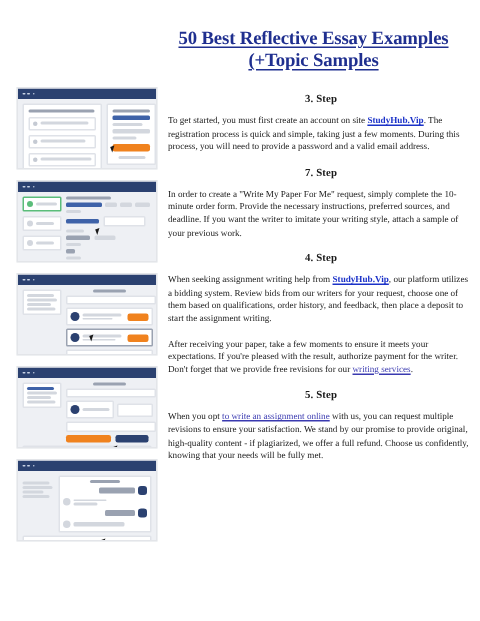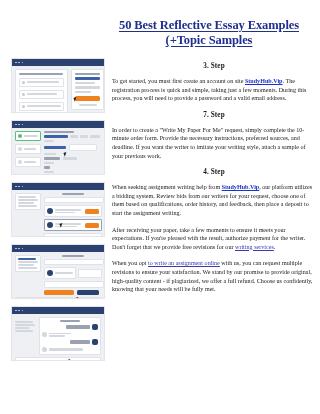--- a/index.html
+++ b/index.html
@@ -398,17 +398,18 @@
     <div class="step-block">
       <p class="step-heading">4. Step</p>
       <p class="step-body"><span>When seeking assignment writing help from </span><a class="lnk" href="#">StudyHub.Vip</a><span>, our platform utilizes a bidding system. Review bids from our writers for your request, choose one of them based on qualifications, order history, and feedback, then place a deposit to start the assignment writing.</span></p>
     </div>
 
     <div class="step-block">
       <p class="step-body"><span>After receiving your paper, take a few moments to ensure it meets your expectations. If you're pleased with the result, authorize payment for the writer. Don't forget that we provide free revisions for our </span><a class="lnk-plain" href="#">writing services</a><span>.</span></p>
     </div>
 
     <div class="step-block">
+      <p class="step-heading">5. Step</p>
       <p class="step-body"><span>When you opt </span><a class="lnk-plain" href="#">to write an assignment online</a><span> with us, you can request multiple revisions to ensure your satisfaction. We stand by our promise to provide original, high-quality content - if plagiarized, we offer a full refund. Choose us confidently, knowing that your needs will be fully met.</span></p>
     </div>
 
   </div>
 </div>
 
 </body></html>

